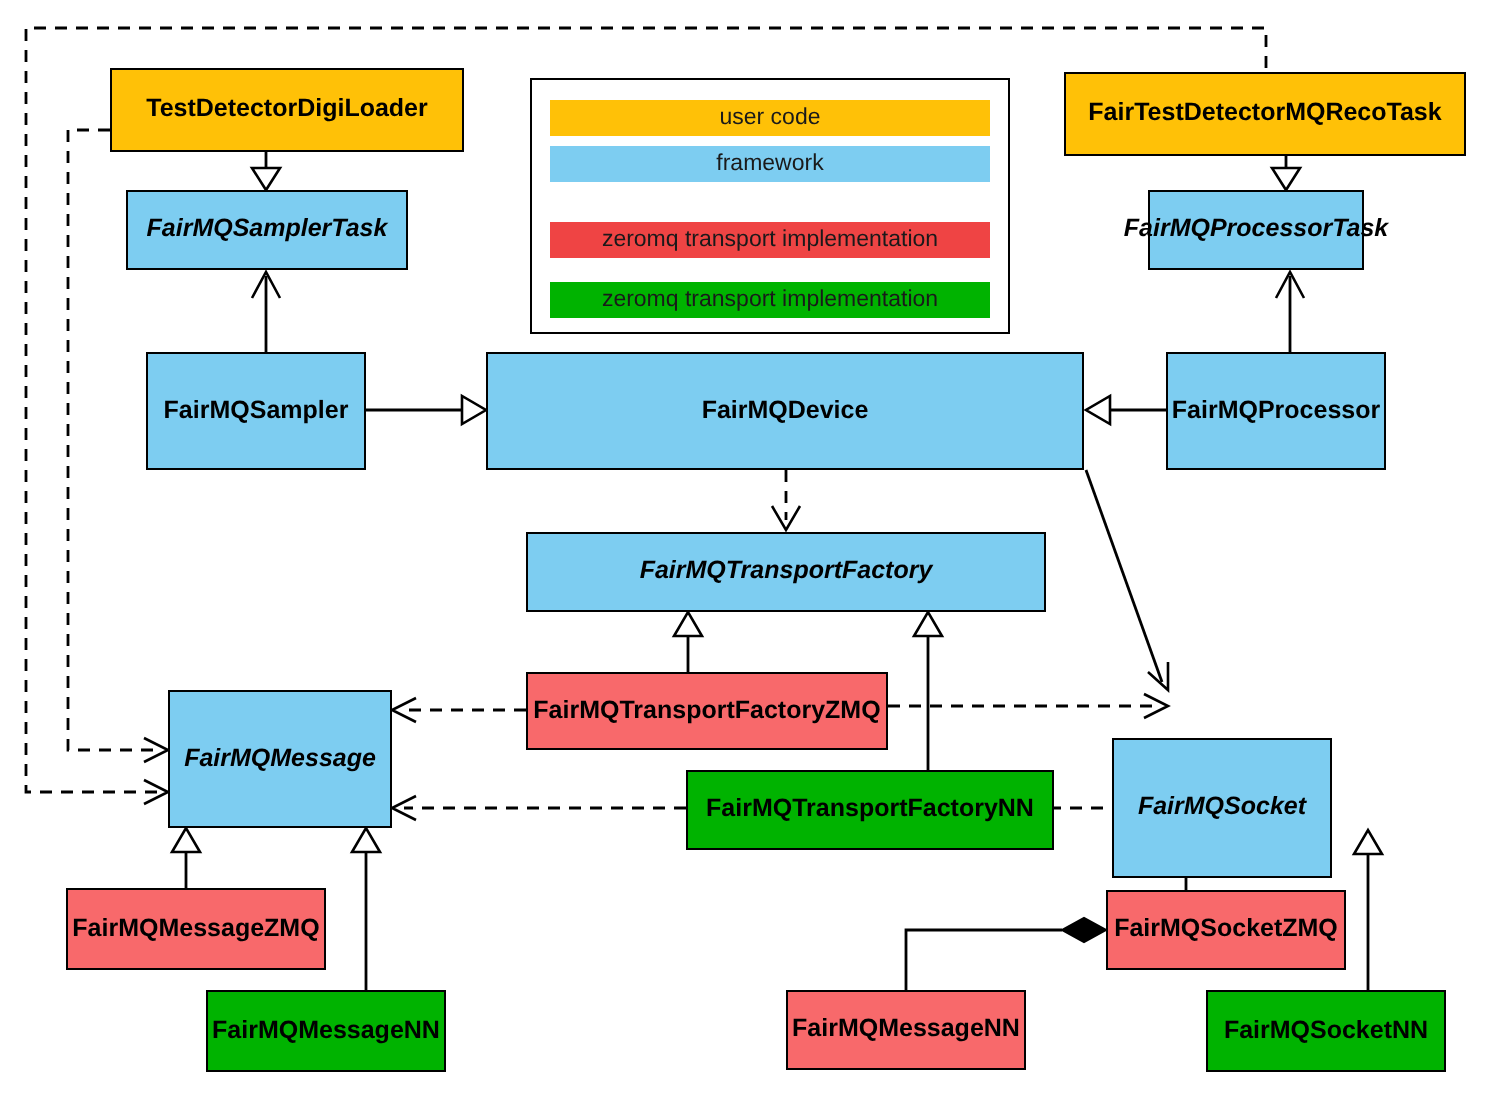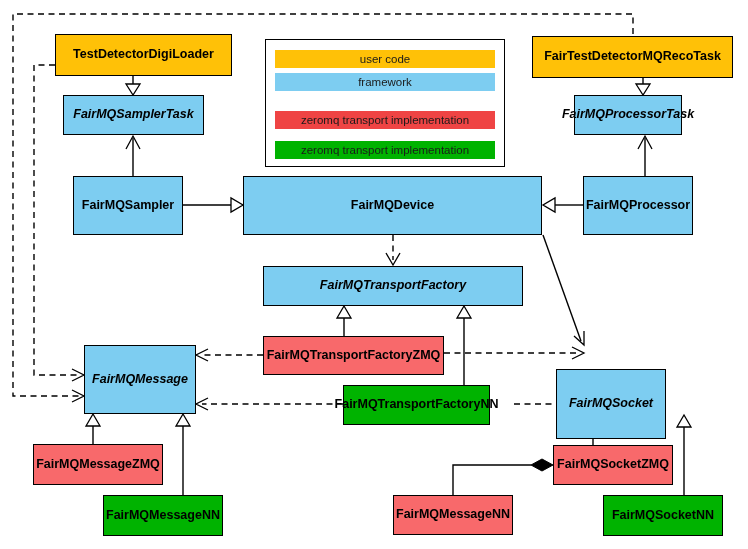--- a/index.html
+++ b/index.html
@@ -27,21 +27,21 @@
   
   .p-digiloader{left:55px;top:34px;width:177px;height:42px;}
   .p-recotask{left:532px;top:36px;width:201px;height:42px;}
   .p-samplertask{left:63px;top:95px;width:141px;height:40px;}
   .p-processortask{left:574px;top:95px;width:108px;height:40px;}
   .p-sampler{left:73px;top:176px;width:110px;height:59px;}
   .p-device{left:243px;top:176px;width:299px;height:59px;}
   .p-processor{left:583px;top:176px;width:110px;height:59px;}
   .p-transportfactory{left:263px;top:266px;width:260px;height:40px;}
   .p-tfzmq{left:263px;top:336px;width:181px;height:39px;}
-  .p-tfnn{left:343px;top:385px;width:147px;height:40px;}
+  .p-tfnn{left:343px;top:385px;width:184px;height:40px;}
   .p-message{left:84px;top:345px;width:112px;height:69px;}
   .p-socket{left:556px;top:345px;width:110px;height:70px;margin-top:24px;}
   .p-msgzmq{left:33px;top:444px;width:130px;height:41px;}
   .p-msgnn{left:103px;top:495px;width:120px;height:41px;}
   .p-contextzmq{left:393px;top:495px;width:120px;height:40px;}
   .p-socketzmq{left:553px;top:445px;width:120px;height:40px;}
   .p-socketnn{left:603px;top:495px;width:120px;height:41px;}
   
   .legend{position:absolute;left:265px;top:27px;width:240px;height:128px;border:1.5px solid #000;background:#fff;box-sizing:border-box;margin-top:12px;}
   .legend-item{

